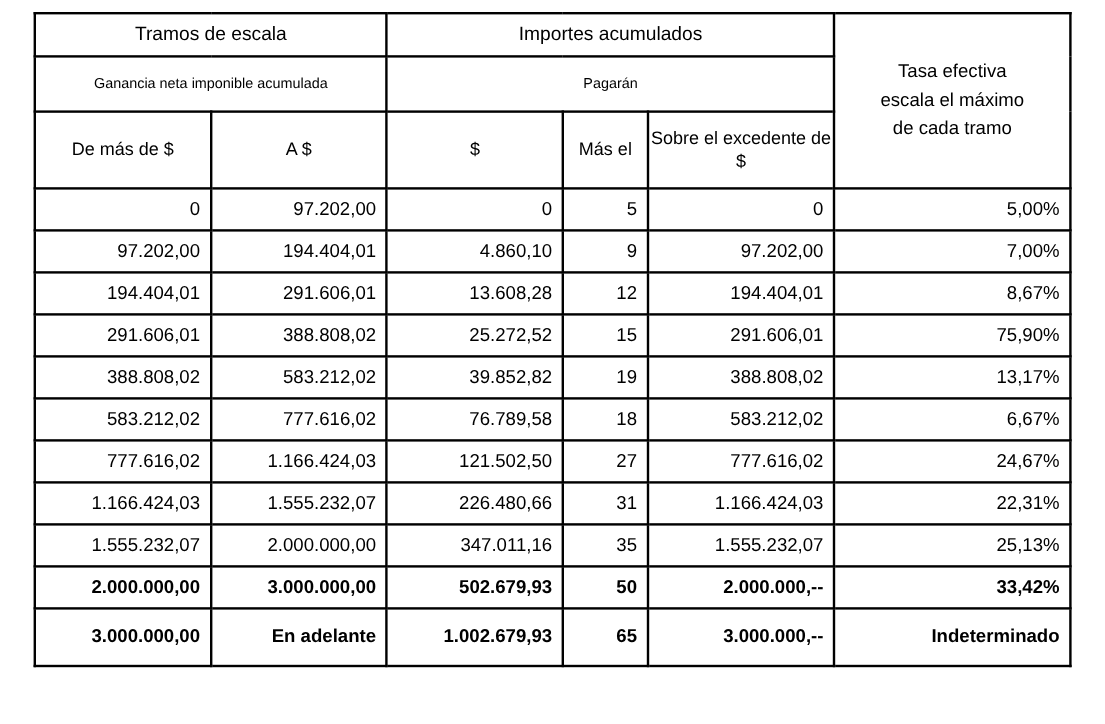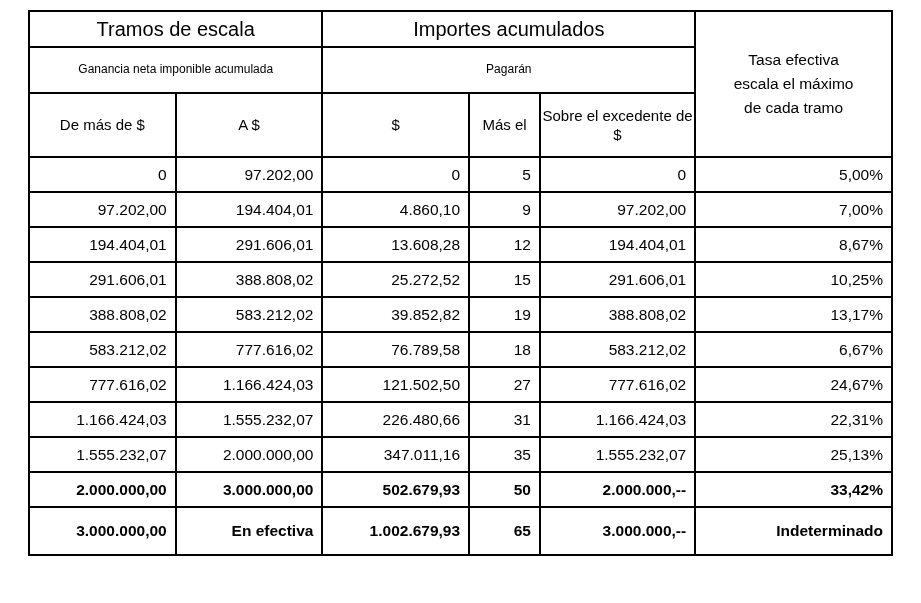--- a/index.html
+++ b/index.html
@@ -31,21 +31,21 @@
   table.scale-table th {
     border: 2px solid #000000;
     padding: 0;
     font-weight: normal;
     vertical-align: middle;
   }
   
   .hdr-group {
     text-align: center;
     height: 34px;
-    font-size: 20px;
+    font-size: 16px;
   }
   .hdr-sub {
     text-align: center;
     height: 44px;
     font-size: 12px;
     line-height: 1.3;
     padding: 2px 6px;
   }
   .hdr-col {
     text-align: center;
@@ -143,21 +143,21 @@
           <td>12</td>
           <td>194.404,01</td>
           <td>8,67%</td>
         </tr>
         <tr>
           <td>291.606,01</td>
           <td>388.808,02</td>
           <td>25.272,52</td>
           <td>15</td>
           <td>291.606,01</td>
-          <td>10,25%</td>
+          <td>75,90%</td>
         </tr>
         <tr>
           <td>388.808,02</td>
           <td>583.212,02</td>
           <td>39.852,82</td>
           <td>19</td>
           <td>388.808,02</td>
           <td>13,17%</td>
         </tr>
         <tr>
@@ -195,21 +195,21 @@
         <tr class="bold-row">
           <td>2.000.000,00</td>
           <td>3.000.000,00</td>
           <td>502.679,93</td>
           <td>50</td>
           <td>2.000.000,--</td>
           <td>33,42%</td>
         </tr>
         <tr class="tall-row">
           <td>3.000.000,00</td>
-          <td>En efectiva</td>
+          <td>En adelante</td>
           <td>1.002.679,93</td>
           <td>65</td>
           <td>3.000.000,--</td>
           <td>Indeterminado</td>
         </tr>
       </tbody>
   </table>
 </div>
 
 </body></html>

